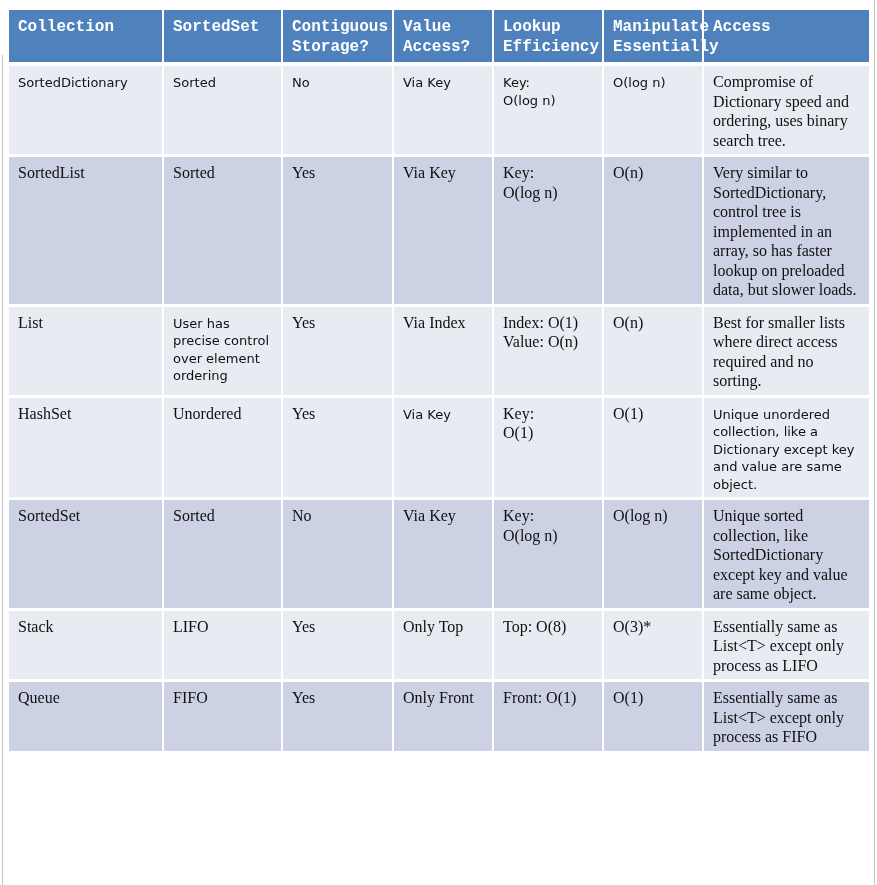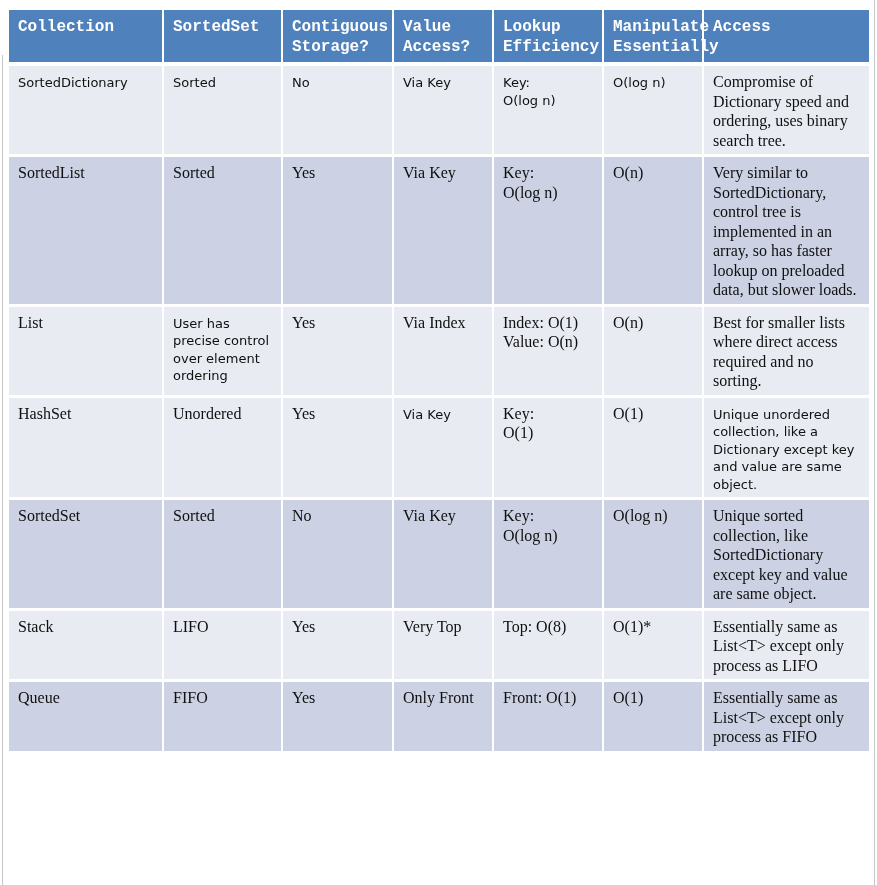--- a/index.html
+++ b/index.html
@@ -139,23 +139,23 @@
         <td>Via Key</td>
         <td>Key:
 O(log n)</td>
         <td>O(log n)</td>
         <td>Unique sorted collection, like SortedDictionary except key and value are same object.</td>
       </tr>
       <tr class="row-7 band-light">
         <td>Stack</td>
         <td>LIFO</td>
         <td>Yes</td>
-        <td>Very Top</td>
+        <td>Only Top</td>
         <td>Top: O(8)</td>
-        <td>O(1)*</td>
+        <td>O(3)*</td>
         <td>Essentially same as List&lt;T&gt; except only process as LIFO</td>
       </tr>
       <tr class="row-8 band-dark">
         <td>Queue</td>
         <td>FIFO</td>
         <td>Yes</td>
         <td>Only Front</td>
         <td>Front: O(1)</td>
         <td>O(1)</td>
         <td>Essentially same as List&lt;T&gt; except only process as FIFO</td>

